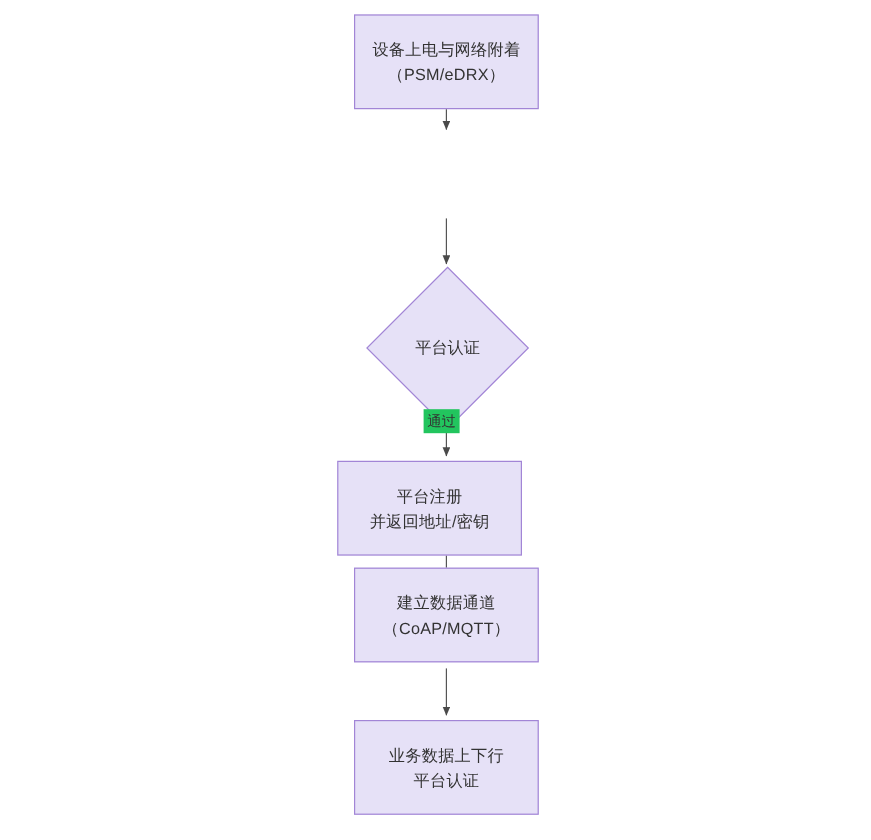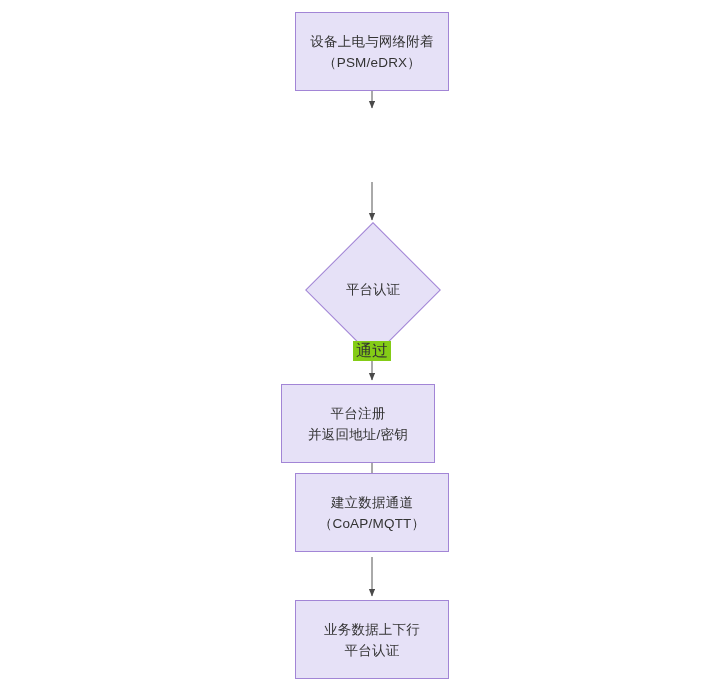--- a/index.html
+++ b/index.html
@@ -66,23 +66,23 @@
   }
   .diamond-text {
     position: relative;
     z-index: 2;
     font-size: 13.5px;
     line-height: 20px;
     color: #333333;
   }
   .edge-label {
     position: absolute;
-    background: #84cc16;
+    background: #22c55e;
     color: #333333;
-    font-size: 16px;
+    font-size: 12px;
     line-height: 18px;
     padding: 1px 3px;
     white-space: nowrap;
   }
 </style>
 </head>
 <body>
 
 <div id="canvas">
 

